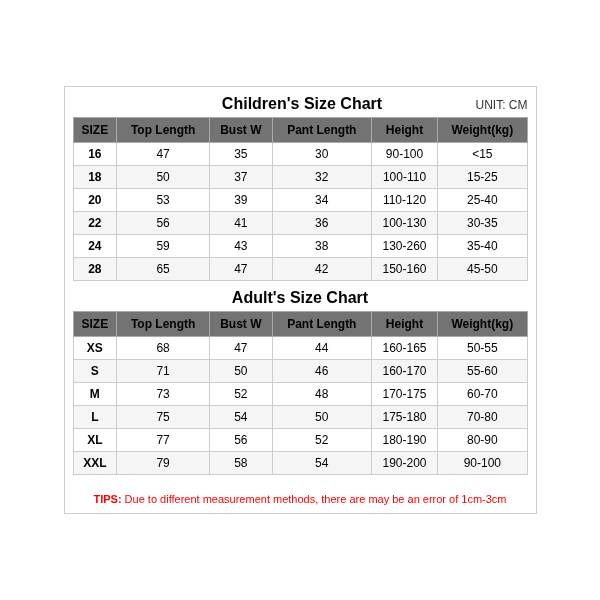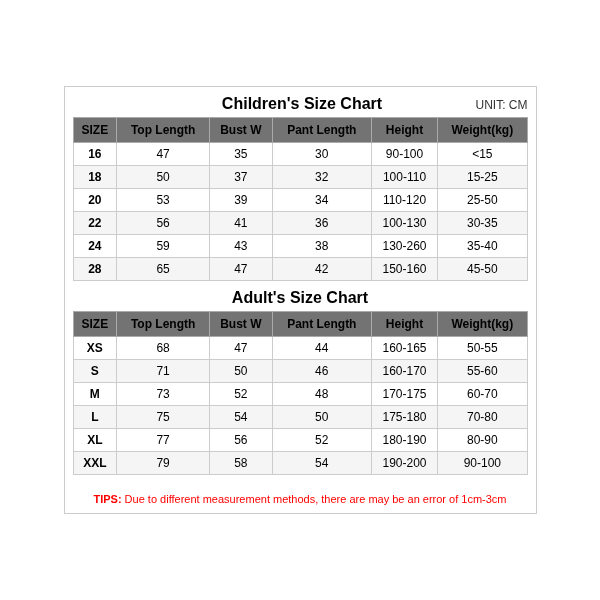--- a/index.html
+++ b/index.html
@@ -116,21 +116,21 @@
           <td>32</td>
           <td>100-110</td>
           <td>15-25</td>
         </tr>
         <tr>
           <td class="size-col">20</td>
           <td>53</td>
           <td>39</td>
           <td>34</td>
           <td>110-120</td>
-          <td>25-50</td>
+          <td>25-40</td>
         </tr>
         <tr>
           <td class="size-col">22</td>
           <td>56</td>
           <td>41</td>
           <td>36</td>
           <td>100-130</td>
           <td>30-35</td>
         </tr>
         <tr>

